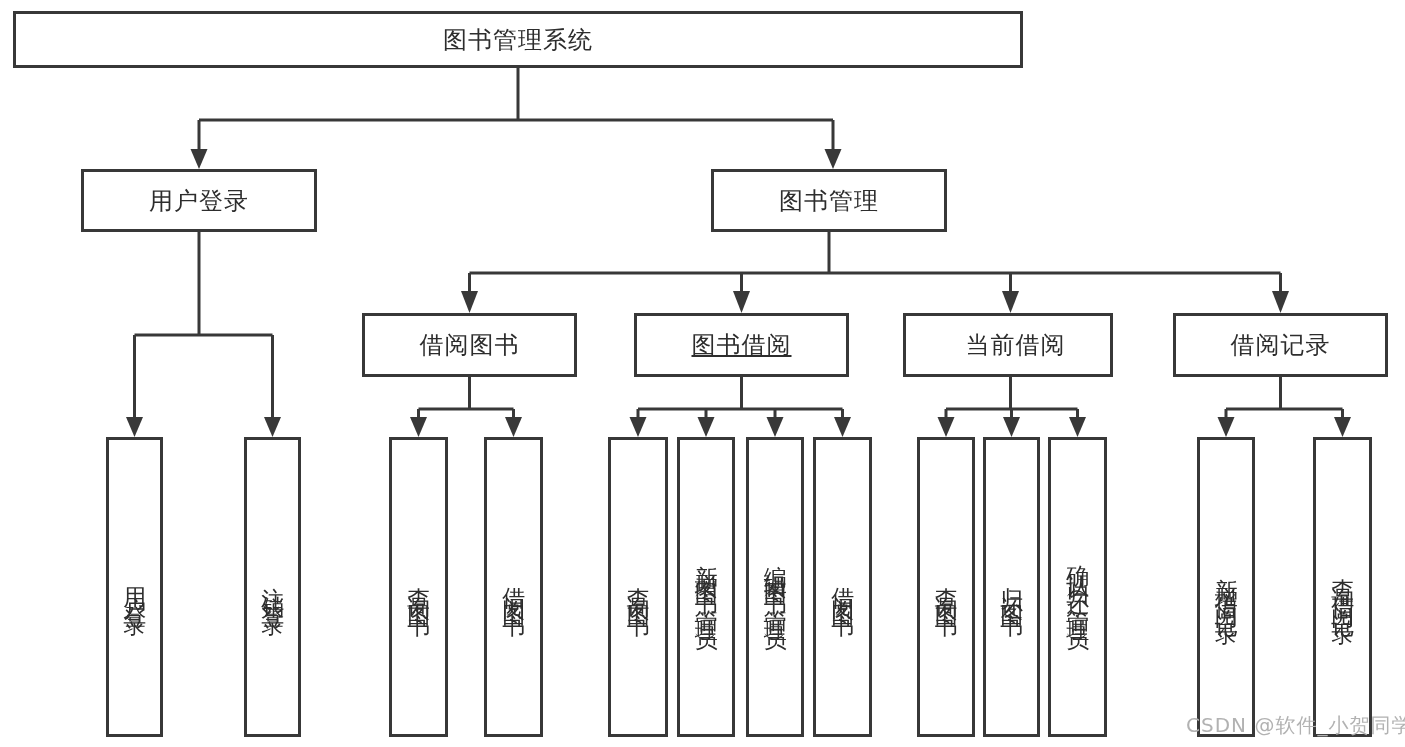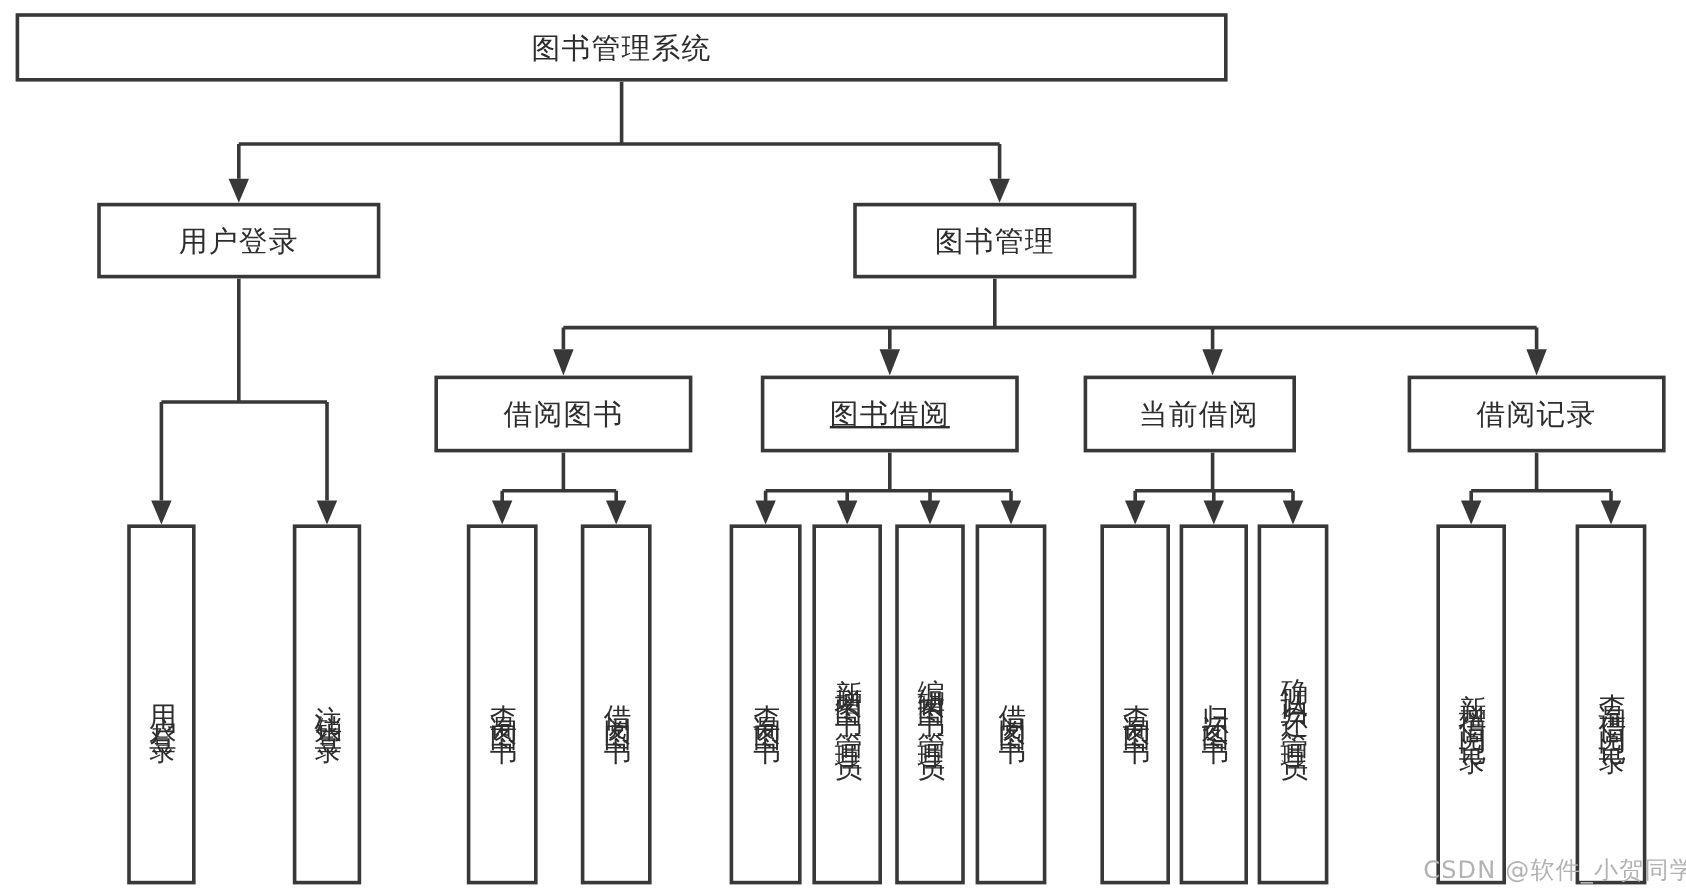--- a/index.html
+++ b/index.html
@@ -107,21 +107,21 @@
     </g>
   </svg>
 
   <div class="box hbox" style="left:13px; top:11px; width:1010px; height:57px;">图书管理系统</div>
 
   <div class="box hbox" style="left:81px; top:169px; width:236px; height:63px;">用户登录</div>
   <div class="box hbox" style="left:711px; top:169px; width:236px; height:63px;">图书管理</div>
 
   <div class="box hbox" style="left:362px; top:313px; width:215px; height:64px;">借阅图书</div>
   <div class="box hbox" style="left:634px; top:313px; width:215px; height:64px;text-decoration:underline;">图书借阅</div>
-  <div class="box hbox" style="left:903px; top:313px; width:177px; height:64px;padding-left:15px;">当前借阅</div>
+  <div class="box hbox" style="left:903px; top:313px; width:210px; height:64px;padding-left:15px;">当前借阅</div>
   <div class="box hbox" style="left:1173px; top:313px; width:215px; height:64px;">借阅记录</div>
 
   <div class="box vbox" style="left:106px; width:57px;">用户登录</div>
   <div class="box vbox" style="left:244px; width:57px;">注销登录</div>
 
   <div class="box vbox" style="left:389px; width:59px;">查询图书</div>
   <div class="box vbox" style="left:484px; width:59px;">借阅图书</div>
 
   <div class="box vbox" style="left:608px; width:60px;">查询图书</div>
   <div class="box vbox" style="left:677px; width:58px;">新增图书（管理员）</div>

